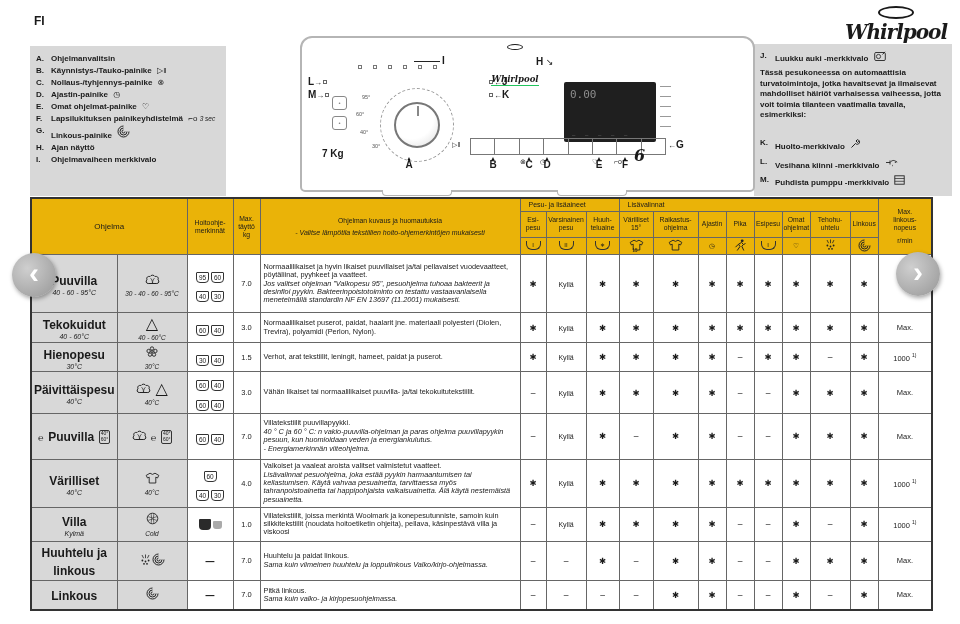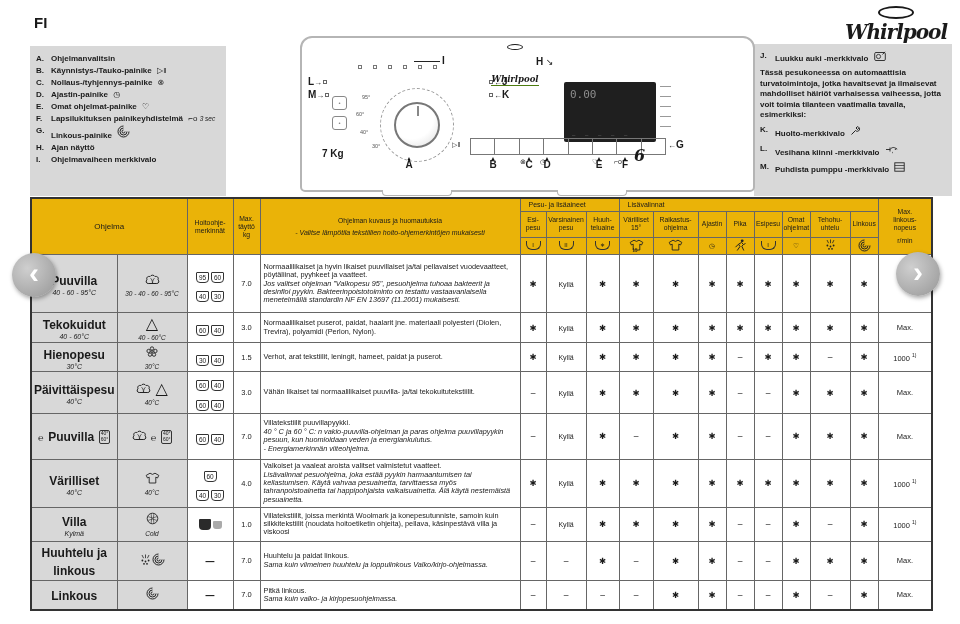--- a/index.html
+++ b/index.html
@@ -1,35 +1,35 @@
 <!DOCTYPE html>
 <html><head>
 <meta charset="utf-8">
 <style>
   *{box-sizing:border-box;margin:0;padding:0}
   html,body{background:#fff}
   body{font-family:"Liberation Sans",sans-serif;color:#1a1a1a}
   .page{position:relative;width:960px;height:624px;background:#fff;overflow:hidden}
 
-  .fi{position:absolute;left:34px;top:14px;font-size:15px;font-weight:bold}
+  .fi{position:absolute;left:34px;top:14px;font-size:12px;font-weight:bold}
   .title{position:absolute;left:370px;top:23px;width:350px;text-align:center;
          font-size:13.5px;font-weight:bold;letter-spacing:1px}
 
   .brand{position:absolute;left:840px;top:6px;width:112px;text-align:center}
   .crown{display:block;width:36px;height:13px;border:2px solid #1a1a1a;border-radius:50%;margin:0 auto 1px}
   .crown.sm{width:16px;height:6px;border-width:1px;margin-bottom:0}
-  .btext{font-family:"DejaVu Serif",serif;font-style:italic;font-weight:bold;font-size:20px;letter-spacing:-1px;border-bottom:2px solid #4d7c0f;padding-bottom:1px}
+  .btext{font-family:"DejaVu Serif",serif;font-style:italic;font-weight:bold;font-size:20px;letter-spacing:-1px;border-bottom:2px solid #22c55e;padding-bottom:1px}
 
   .graybox{position:absolute;background:#d8d8d8;font-size:8px;font-weight:bold;padding:7px 6px;line-height:1.5}
   .legendL{left:30px;top:46px;width:196px;height:150px}
   .legendR{left:754px;top:44px;width:198px;height:152px;line-height:1.3}
   .litem{display:flex;align-items:flex-start}
   .litem .k{flex:0 0 15px}
   .licon{margin-left:3px;font-weight:normal}
-  .lpara{margin:4px 0 5px 0}
+  .lpara{margin:4px 0 18px 0}
   .legendR .litem{margin-bottom:4px}
 
   
   .machine{position:absolute;left:300px;top:36px;width:455px;height:156px;
            border:2px solid #b5b5b5;border-radius:12px 12px 5px 5px;background:#fff}
   .ring{position:absolute;left:78px;top:50px;width:74px;height:74px;border:1px dashed #999;border-radius:50%}
   .knob{position:absolute;left:92px;top:64px;width:46px;height:46px;border:2px solid #777;border-radius:50%;
         background:radial-gradient(circle at 38% 32%,#fff 55%,#ddd)}
   .knob::after{content:"";position:absolute;left:21px;top:2px;width:2px;height:10px;background:#888}
   .disp{position:absolute;left:262px;top:44px;width:92px;height:60px;background:#1f1f1f;border-radius:2px}

